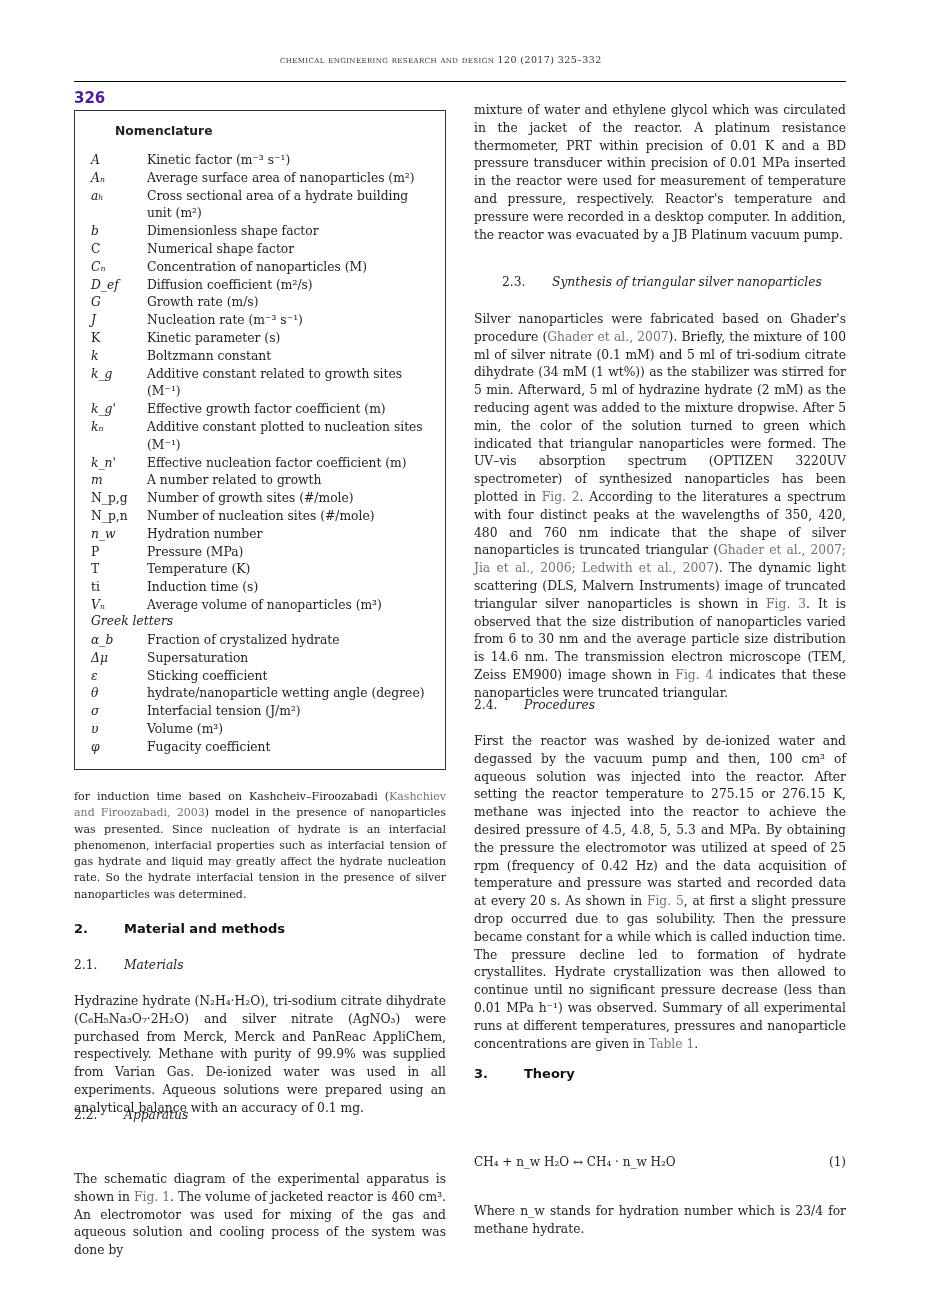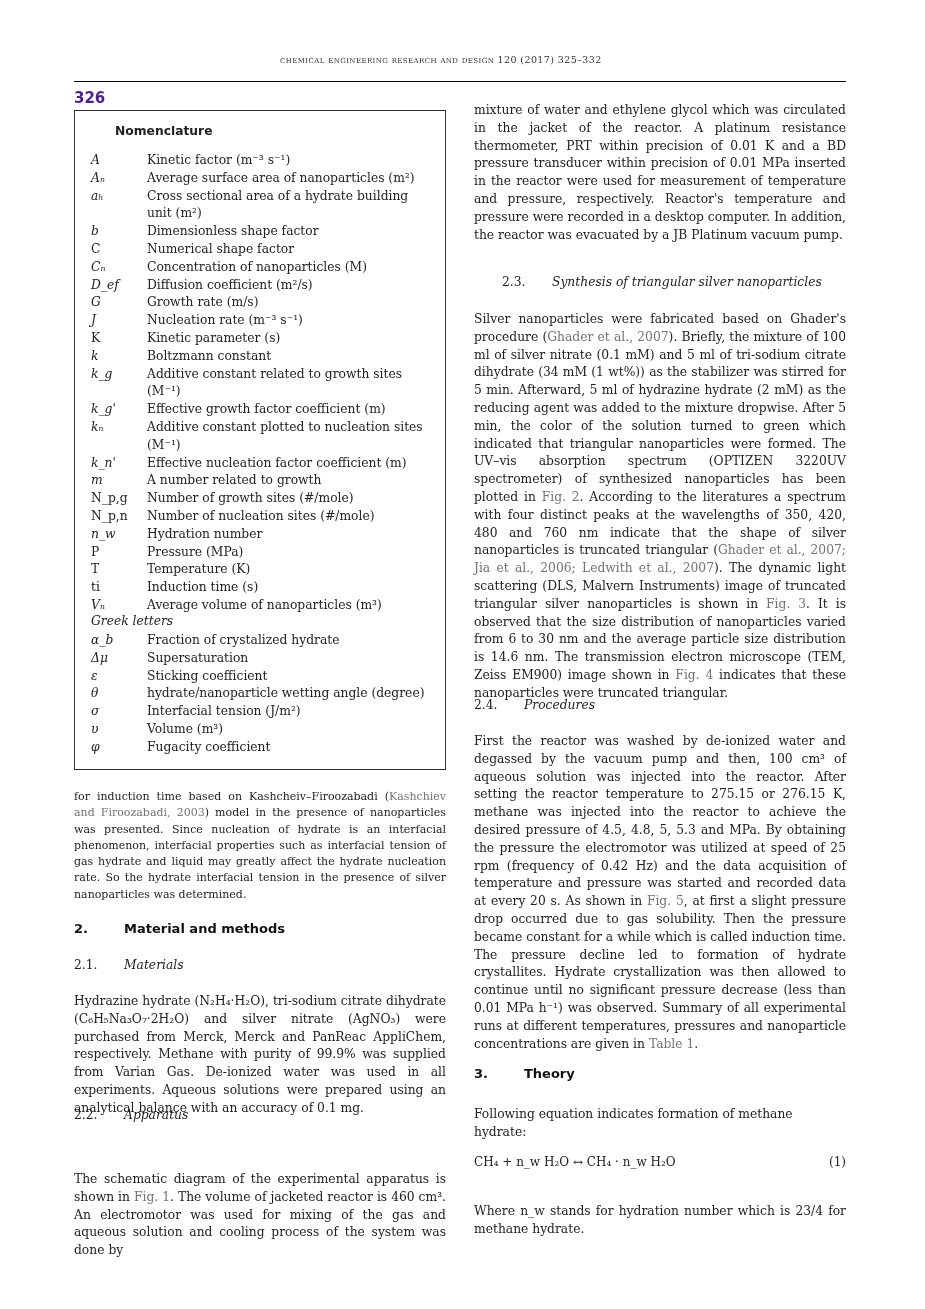--- a/index.html
+++ b/index.html
@@ -203,21 +203,20 @@
   </div>
 
   <div class="col right just" style="top:733px;">
     <span>First the reactor was washed by de-ionized water and degassed by the vacuum pump and then, 100 cm³ of aqueous solution was injected into the reactor. After setting the reactor temperature to 275.15 or 276.15 K, methane was injected into the reactor to achieve the desired pressure of 4.5, 4.8, 5, 5.3 and MPa. By obtaining the pressure the electromotor was utilized at speed of 25 rpm (frequency of 0.42 Hz) and the data acquisition of temperature and pressure was started and recorded data at every 20 s. As shown in </span><a class="ref" href="#">Fig. 5</a><span>, at first a slight pressure drop occurred due to gas solubility. Then the pressure became constant for a while which is called induction time. The pressure decline led to formation of hydrate crystallites. Hydrate crystallization was then allowed to continue until no significant pressure decrease (less than 0.01 MPa h⁻¹) was observed. Summary of all experimental runs at different temperatures, pressures and nanoparticle concentrations are given in </span><a class="ref" href="#">Table 1</a><span>.</span>
   </div>
 
   <div class="h2" style="left:474px;top:1066px;">
     <span class="n">3.</span><span>Theory</span>
   </div>
 
-  <div class="col right" style="top:1106px;">Following equation indicates formation of methane hydrate:</div>
 
   <div class="eq">
     <span>CH₄ + n_w H₂O ↔ CH₄ · n_w H₂O</span>
     <span class="num">(1)</span>
   </div>
 
   <div class="col right just" style="top:1203px;">Where n_w stands for hydration number which is 23/4 for methane hydrate.</div>
 </div>
 
 </body></html>

